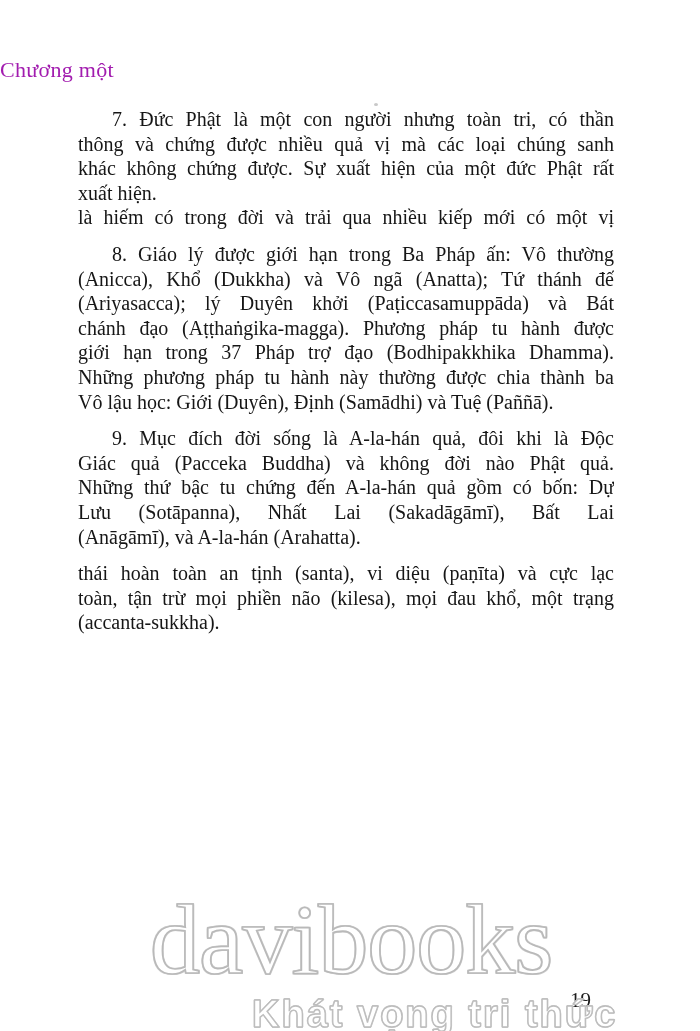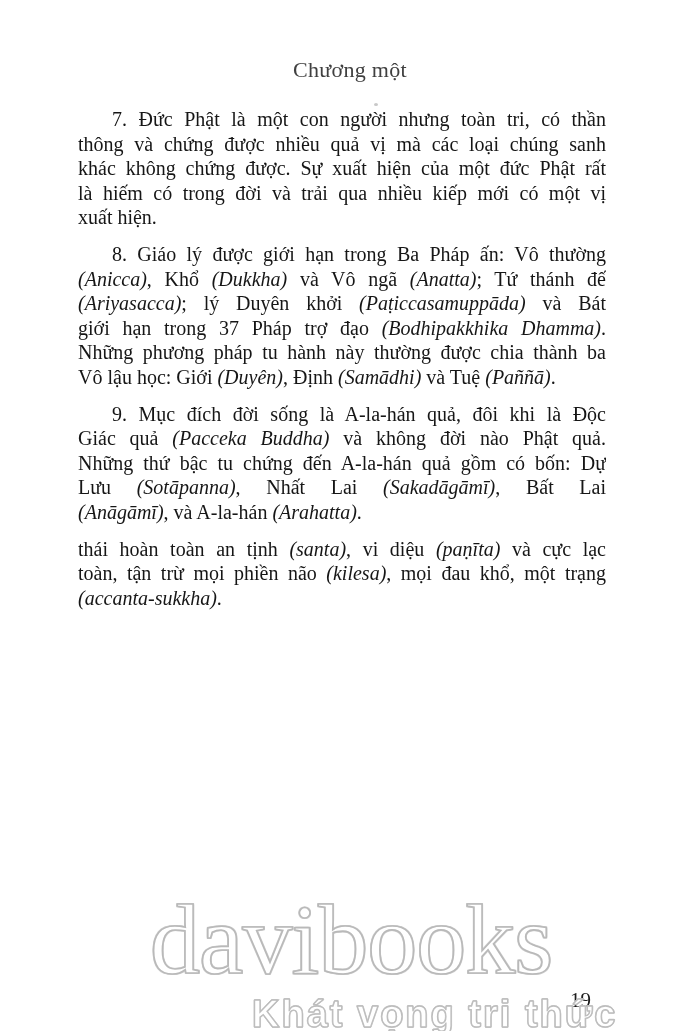--- a/index.html
+++ b/index.html
@@ -11,52 +11,52 @@
     position: relative;
     overflow: hidden;
   }
   .page {
     position: absolute; inset: 0;
     background: #ffffff;
   }
   .chapter-title {
     position: absolute;
     top: 57px; left: 0; width: 700px;
-    text-align: center;
+    text-align: left;
     font-size: 22px;
     letter-spacing: 0.3px;
-    color: #404040;
+    color: #a21caf;
   }
   .ink-speck {
     position: absolute;
     left: 374px; top: 103px;
     width: 4px; height: 3px;
     background: #9a9a9a;
     border-radius: 50%;
     opacity: 0.55;
   }
   .text-block {
     position: absolute;
     top: 107px; left: 78px;
     width: 544px;
     font-size: 20px;
   }
-  .para { margin: 0 16px 12px 0; }
+  .para { margin: 0 8px 12px 0; }
   .line {
     height: 24.6px;
     line-height: 24.6px;
     text-align: justify;
     text-align-last: justify;
     -moz-text-align-last: justify;
     overflow: hidden;
     white-space: normal;
   }
   .line.first { text-indent: 34px; }
   .line.last  { text-align-last: left; -moz-text-align-last: left; }
-  .it { font-style: italic; }
+  .it { }
 
   
   .wm-brand {
     position: absolute;
     left: 150px; top: 890px;
     font-family: "Liberation Serif", "DejaVu Serif", serif;
     font-size: 100px;
     line-height: 1;
     letter-spacing: -1px;
     color: #ffffff;
@@ -97,27 +97,28 @@
 
   <div class="chapter-title">Chương một</div>
 
   <div class="ink-speck"></div>
 
   <div class="text-block">
       <div class="para">
         <div class="line first"><span>7. Đức Phật là một con người nhưng toàn tri, có thần</span></div>
         <div class="line"><span>thông và chứng được nhiều quả vị mà các loại chúng sanh</span></div>
         <div class="line"><span>khác không chứng được. Sự xuất hiện của một đức Phật rất</span></div>
+        <div class="line last"><span>xuất hiện.</span></div>
         <div class="line"><span>là hiếm có trong đời và trải qua nhiều kiếp mới có một vị</span></div>
-        <div class="line last"><span>xuất hiện.</span></div>
       </div>
       <div class="para">
         <div class="line first"><span>8. Giáo lý được giới hạn trong Ba Pháp ấn: Vô thường</span></div>
         <div class="line"><span class="it">(Anicca)</span><span>, Khổ </span><span class="it">(Dukkha)</span><span> và Vô ngã </span><span class="it">(Anatta)</span><span>; Tứ thánh đế</span></div>
         <div class="line"><span class="it">(Ariyasacca)</span><span>; lý Duyên khởi </span><span class="it">(Paṭiccasamuppāda)</span><span> và Bát</span></div>
+        <div class="line"><span>chánh đạo </span><span class="it">(Aṭṭhaṅgika-magga)</span><span>. Phương pháp tu hành được</span></div>
         <div class="line"><span>giới hạn trong 37 Pháp trợ đạo </span><span class="it">(Bodhipakkhika Dhamma)</span><span>.</span></div>
         <div class="line"><span>Những phương pháp tu hành này thường được chia thành ba</span></div>
         <div class="line last"><span>Vô lậu học: Giới </span><span class="it">(Duyên)</span><span>, Định </span><span class="it">(Samādhi)</span><span> và Tuệ </span><span class="it">(Paññā)</span><span>.</span></div>
       </div>
       <div class="para">
         <div class="line first"><span>9. Mục đích đời sống là A-la-hán quả, đôi khi là Độc</span></div>
         <div class="line"><span>Giác quả </span><span class="it">(Pacceka Buddha)</span><span> và không đời nào Phật quả.</span></div>
         <div class="line"><span>Những thứ bậc tu chứng đến A-la-hán quả gồm có bốn: Dự</span></div>
         <div class="line"><span>Lưu </span><span class="it">(Sotāpanna)</span><span>, Nhất Lai </span><span class="it">(Sakadāgāmī)</span><span>, Bất Lai</span></div>
         <div class="line last"><span class="it">(Anāgāmī)</span><span>, và A-la-hán </span><span class="it">(Arahatta)</span><span>.</span></div>

